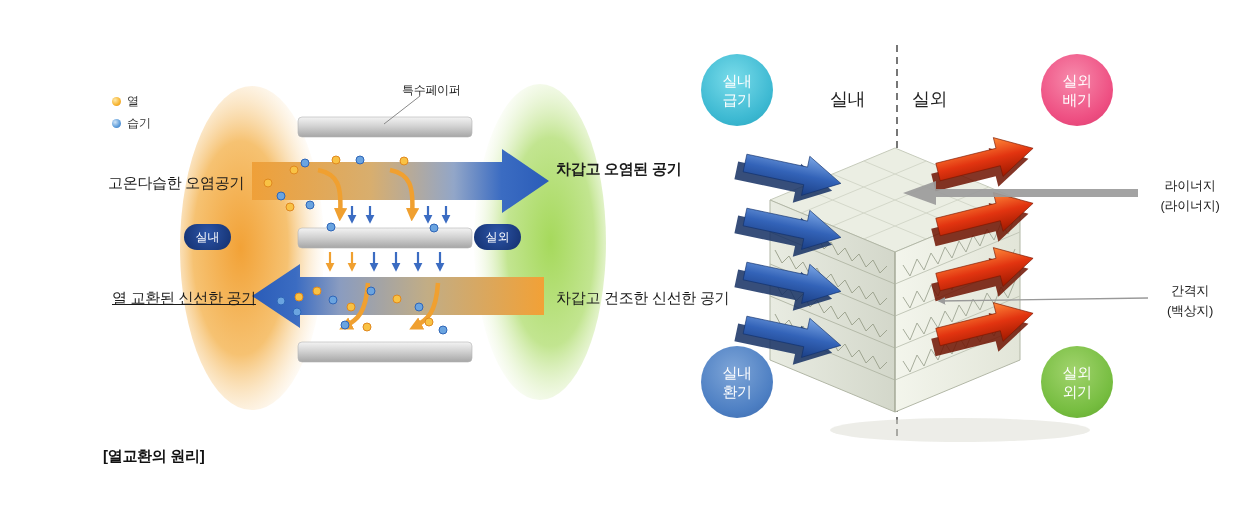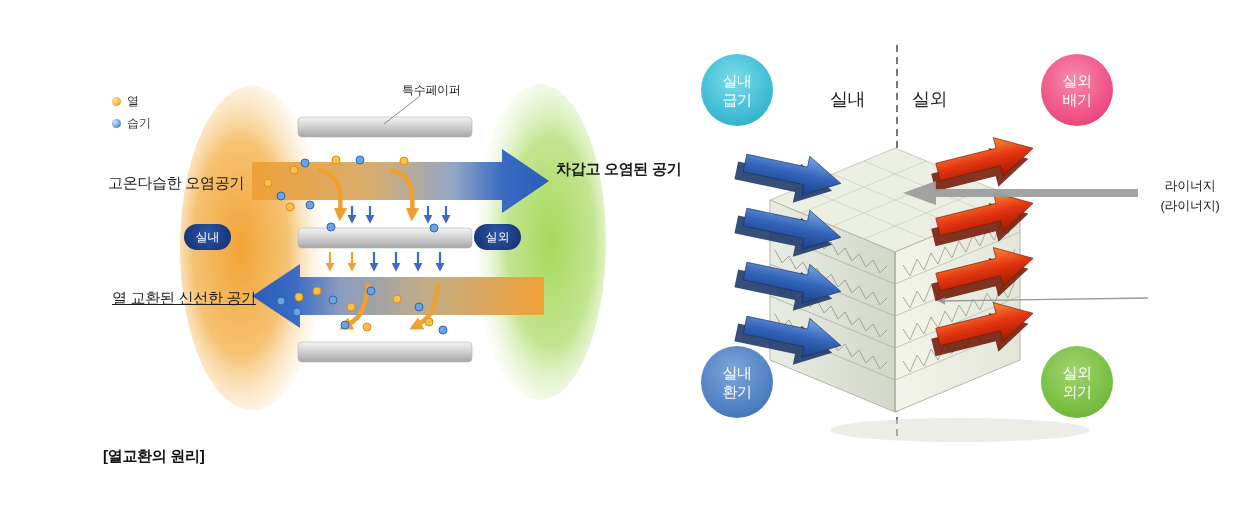--- a/index.html
+++ b/index.html
@@ -279,20 +279,21 @@
     <div class="legend-row">
       <span class="dot dot-moisture"></span>
       <span>습기</span>
     </div>
   </div>
 
   <div class="lbl lbl-paper">특수페이퍼</div>
   <div class="lbl lbl-top-left">고온다습한 오염공기</div>
   <div class="lbl lbl-top-right">차갑고 오염된 공기</div>
   <div class="lbl lbl-bottom-left">열 교환된 신선한 공기</div>
+  <div class="lbl lbl-bottom-right">차갑고 건조한 신선한 공기</div>
 
   <div class="pill pill-indoor">실내</div>
   <div class="pill pill-outdoor">실외</div>
 
   <div class="caption">[열교환의 원리]</div>
 
   <div class="zone-label zone-indoor">실내</div>
   <div class="zone-label zone-outdoor">실외</div>
 
   <div class="badge badge-supply">
@@ -309,14 +310,18 @@
   </div>
   <div class="badge badge-fresh">
     <span>실외</span>
     <span>외기</span>
   </div>
 
   <div class="annotation annotation-liner">
     <div>라이너지</div>
     <div>(라이너지)</div>
   </div>
+  <div class="annotation annotation-spacer">
+    <div>간격지</div>
+    <div>(백상지)</div>
+  </div>
 
 </div>
 
 </body></html>

